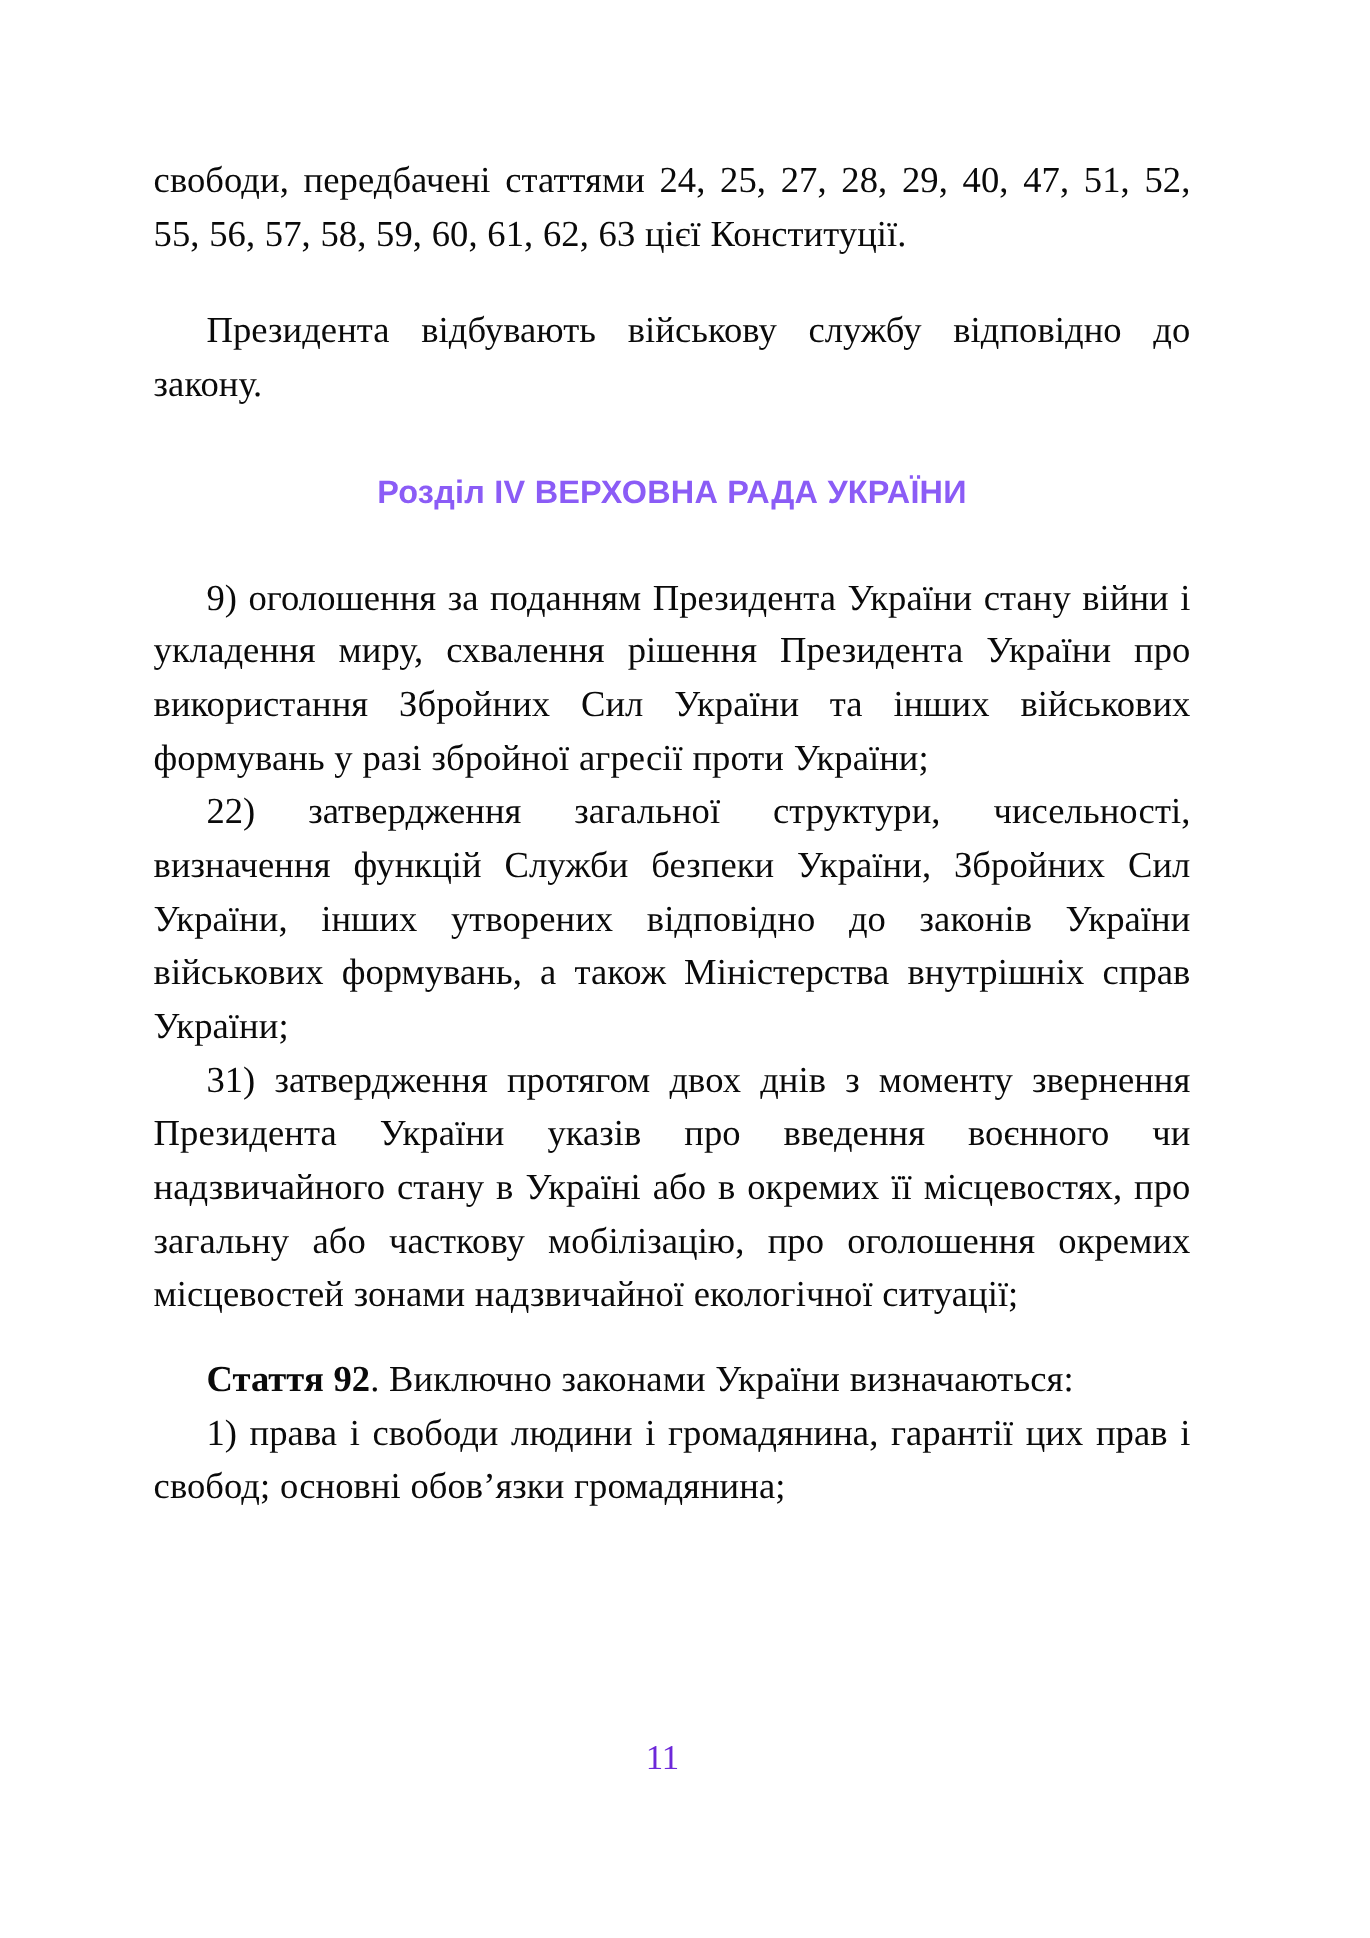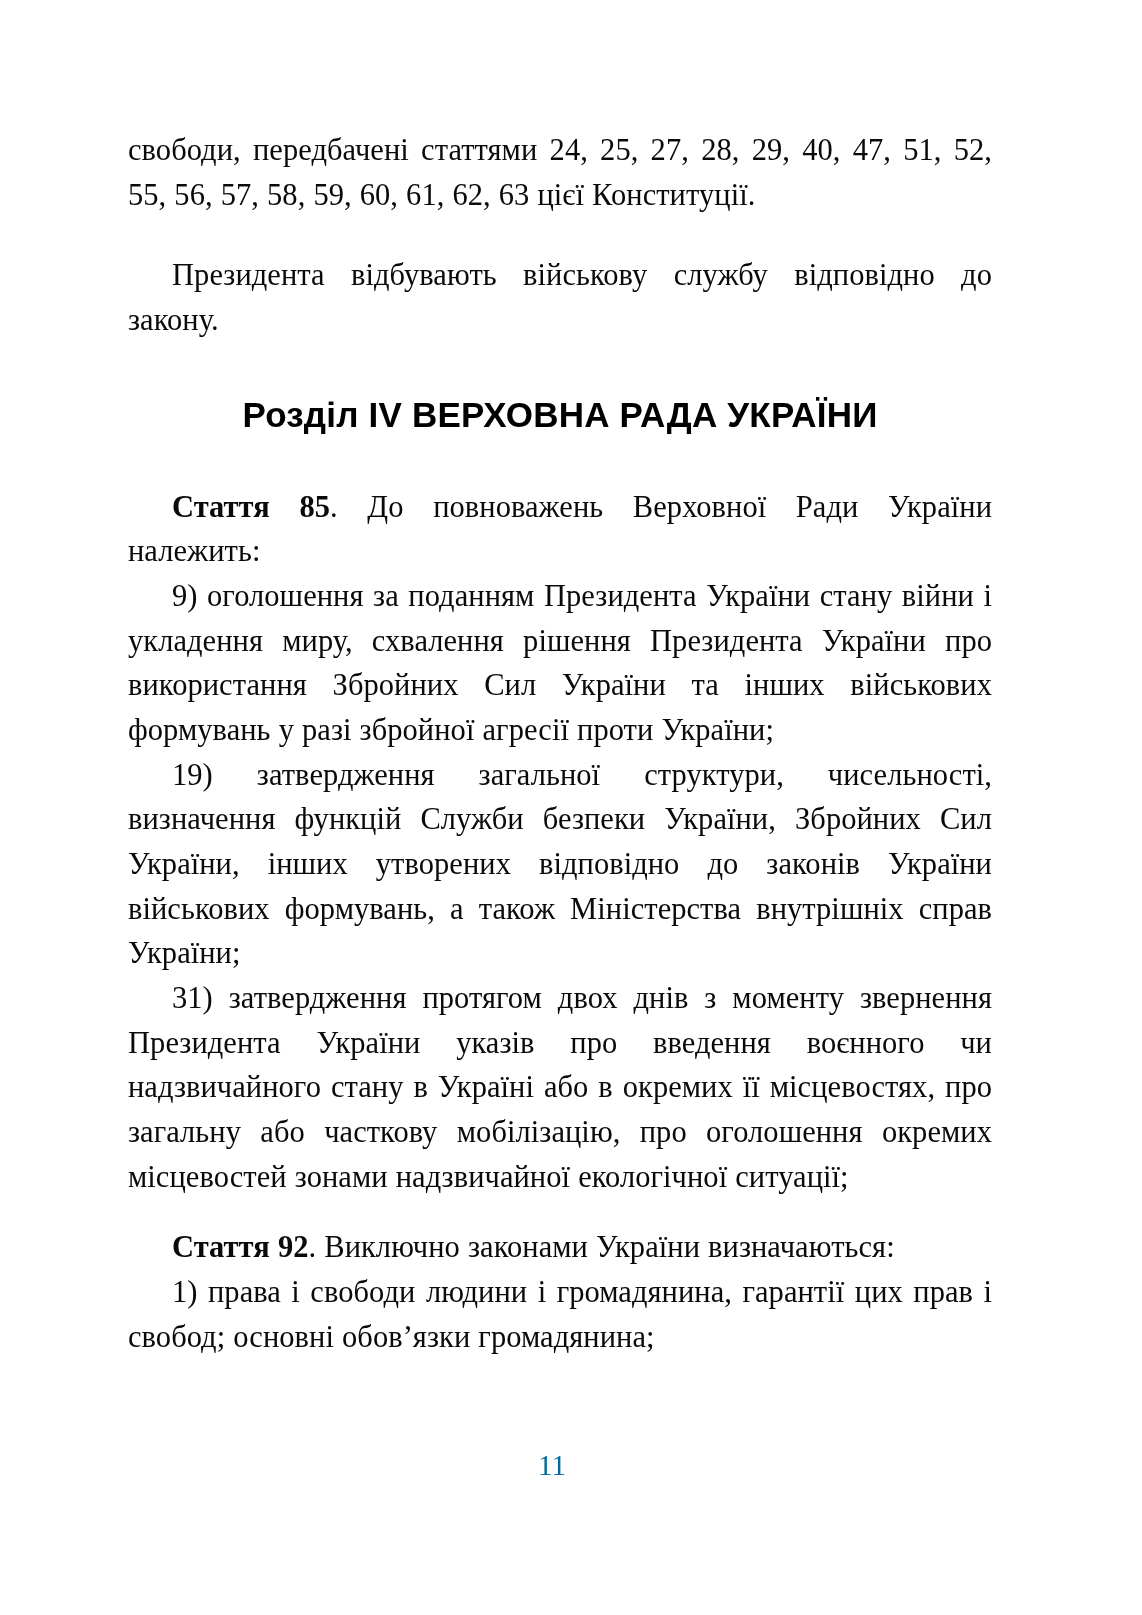--- a/index.html
+++ b/index.html
@@ -53,43 +53,43 @@
 
   
   .art-label {
     font-weight: bold;
   }
 
   
   .section-heading {
     font-family: "Liberation Sans", "DejaVu Sans", sans-serif;
     font-weight: bold;
-    font-size: 35px;
+    font-size: 27px;
     letter-spacing: 0.2px;
     text-align: center;
     margin: 0;
-    color: #000000;
+    color: #8b5cf6;
   }
 
   .heading-wrap-top    { height: 52px; }
   .heading-wrap-bottom { height: 50px; }
 
   
   .para > span { display: inline; }
 
   
   .page-number {
     position: absolute;
     left: 0;
     right: 0;
     top: 1449px;
     text-align: center;
     font-family: "Liberation Serif", "DejaVu Serif", serif;
     font-size: 29px;
-    color: #0369a1;
+    color: #6d28d9;
   }
 </style>
 </head>
 <body>
 
 <div class="page">
 
   <div class="content">
 
     <p class="para cont">свободи, передбачені статтями 24, 25, 27, 28, 29, 40, 47, 51, 52, 55, 56, 57, 58, 59, 60, 61, 62, 63 цієї Конституції.</p>
@@ -98,25 +98,24 @@
 
 
     <p class="para indent">Президента відбувають військову службу відповідно до закону.</p>
 
     <div class="heading-wrap-top"></div>
 
     <h2 class="section-heading">Розділ IV ВЕРХОВНА РАДА УКРАЇНИ</h2>
 
     <div class="heading-wrap-bottom"></div>
 
-    <p class="para indent"><span class="art-label">Стаття 85</span><span>. </span><span>До повноважень Верховної Ради України належить:</span></p>
 
     <p class="para indent">9) оголошення за поданням Президента України стану війни і укладення миру, схвалення рішення Президента України про використання Збройних Сил України та інших військових формувань у разі збройної агресії проти України;</p>
 
-    <p class="para indent">19) затвердження загальної структури, чисельності, визначення функцій Служби безпеки України, Збройних Сил України, інших утворених відповідно до законів України військових формувань, а також Міністерства внутрішніх справ України;</p>
+    <p class="para indent">22) затвердження загальної структури, чисельності, визначення функцій Служби безпеки України, Збройних Сил України, інших утворених відповідно до законів України військових формувань, а також Міністерства внутрішніх справ України;</p>
 
 
     <p class="para indent">31) затвердження протягом двох днів з моменту звернення Президента України указів про введення воєнного чи надзвичайного стану в Україні або в окремих її місцевостях, про загальну або часткову мобілізацію, про оголошення окремих місцевостей зонами надзвичайної екологічної ситуації;</p>
 
     <div class="gap-md"></div>
 
     <p class="para indent"><span class="art-label">Стаття 92</span><span>. </span><span>Виключно законами України визначаються:</span></p>
 
     <p class="para indent">1) права і свободи людини і громадянина, гарантії цих прав і свобод; основні обов’язки громадянина;</p>
 

